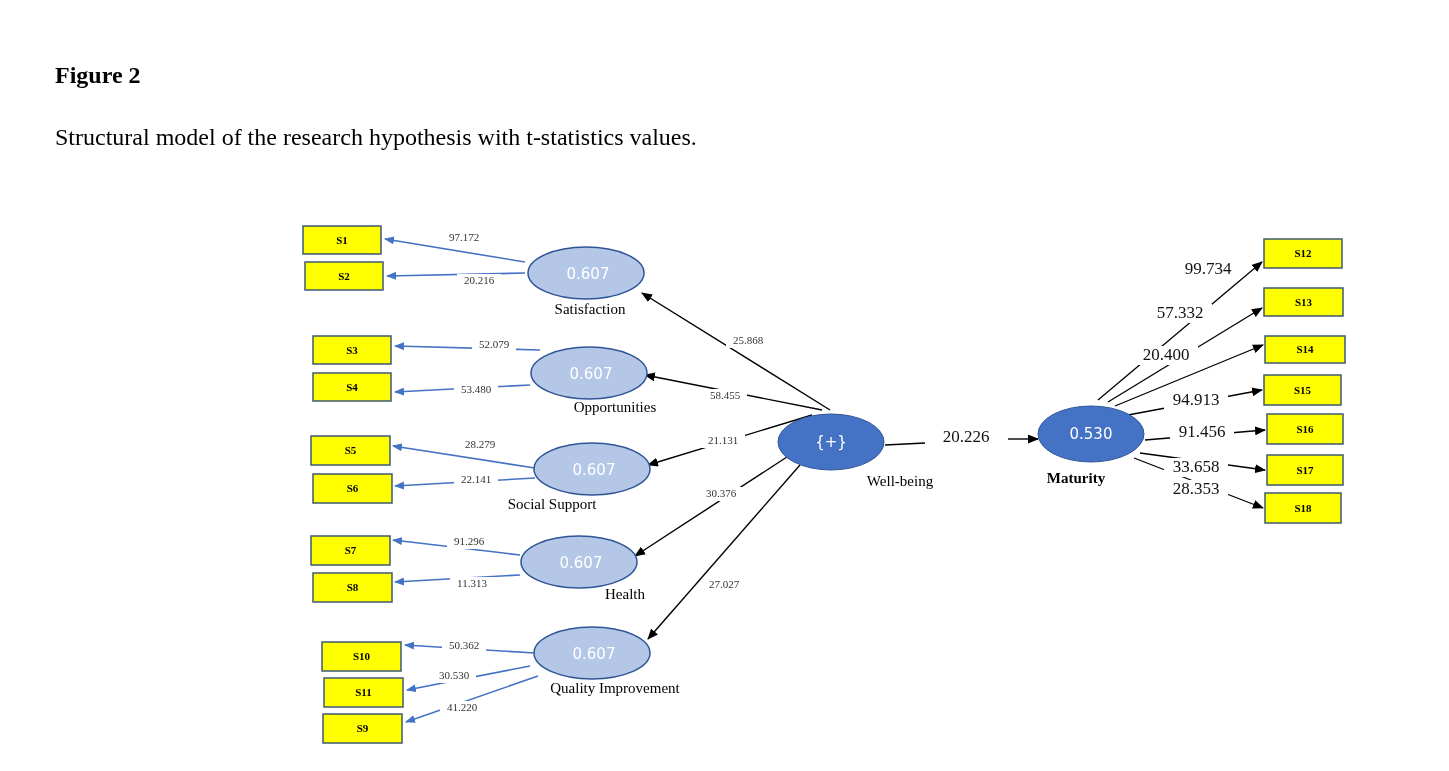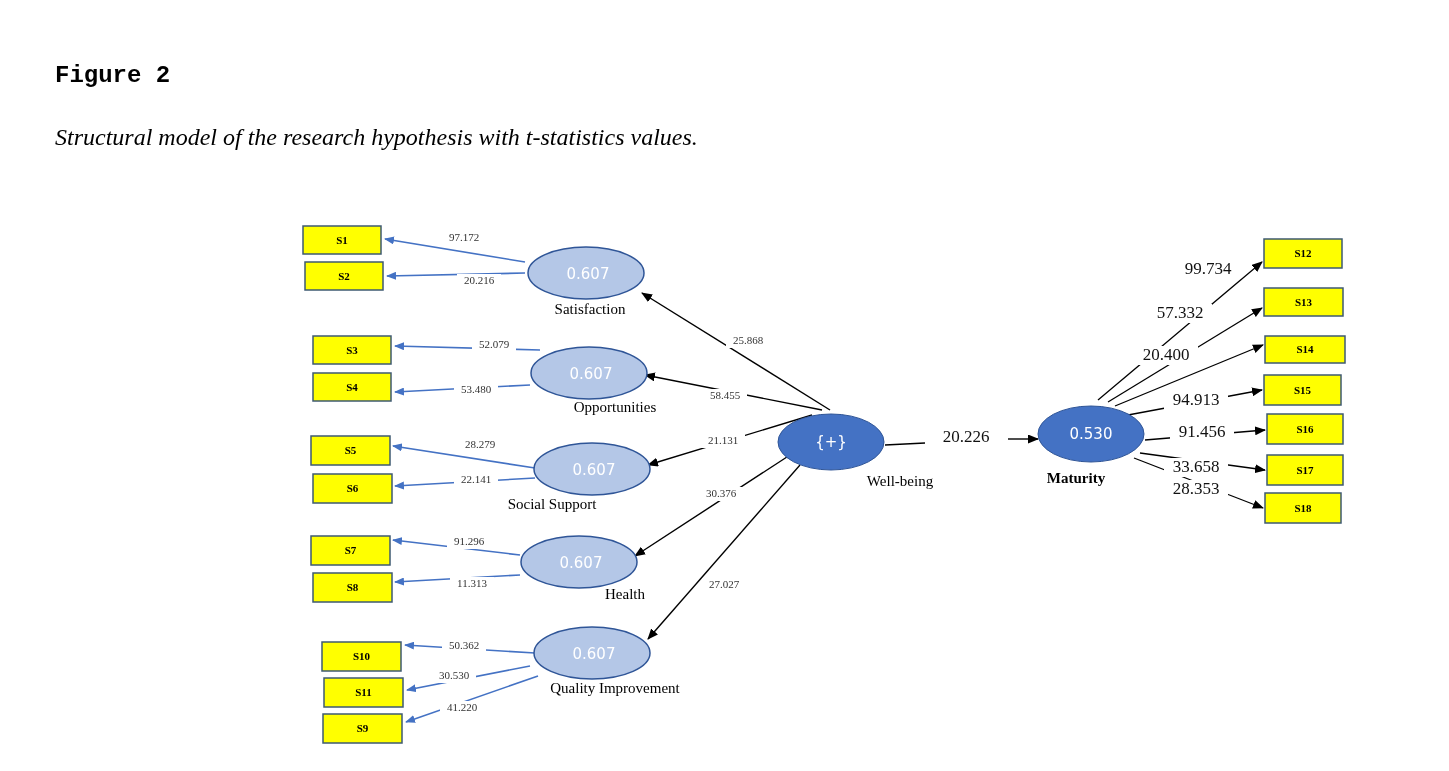--- a/index.html
+++ b/index.html
@@ -1,18 +1,18 @@
 <!DOCTYPE html>
 <html><head>
 <meta charset="utf-8">
 <style>
   html, body { margin: 0; padding: 0; background: #ffffff; }
   body { width: 1449px; height: 771px; position: relative; overflow: hidden; font-family: "Liberation Serif", serif; color: #000; }
-  .fig-title { position: absolute; left: 55px; top: 62px; font-weight: bold; font-size: 24px; font-family: Liberation Mono, monospace; }
-  .fig-caption { position: absolute; left: 55px; top: 124px; font-style: italic; font-size: 24px; font-family: "Liberation Serif", serif; }
+  .fig-title { position: absolute; left: 55px; top: 62px; font-weight: bold; font-size: 24px; font-family: Liberation Serif, serif; }
+  .fig-caption { position: absolute; left: 55px; top: 124px; font-size: 24px; font-family: "Liberation Serif", serif; }
   svg#diagram { position: absolute; left: 0; top: 0; }
   .ind-text { font-family: "Liberation Serif", serif; font-weight: bold; font-size: 11px; fill: #000; }
   .lv-value { font-family: "DejaVu Sans", sans-serif; font-size: 15px; fill: #ffffff; }
   .lv-label { font-family: "Liberation Serif", serif; font-size: 15px; fill: #000; }
   .small-num { font-family: "Liberation Serif", serif; font-size: 11px; fill: #333; }
   .big-num { font-family: "Liberation Serif", serif; font-size: 17px; fill: #111; }
 </style>
 </head>
 <body>
 

